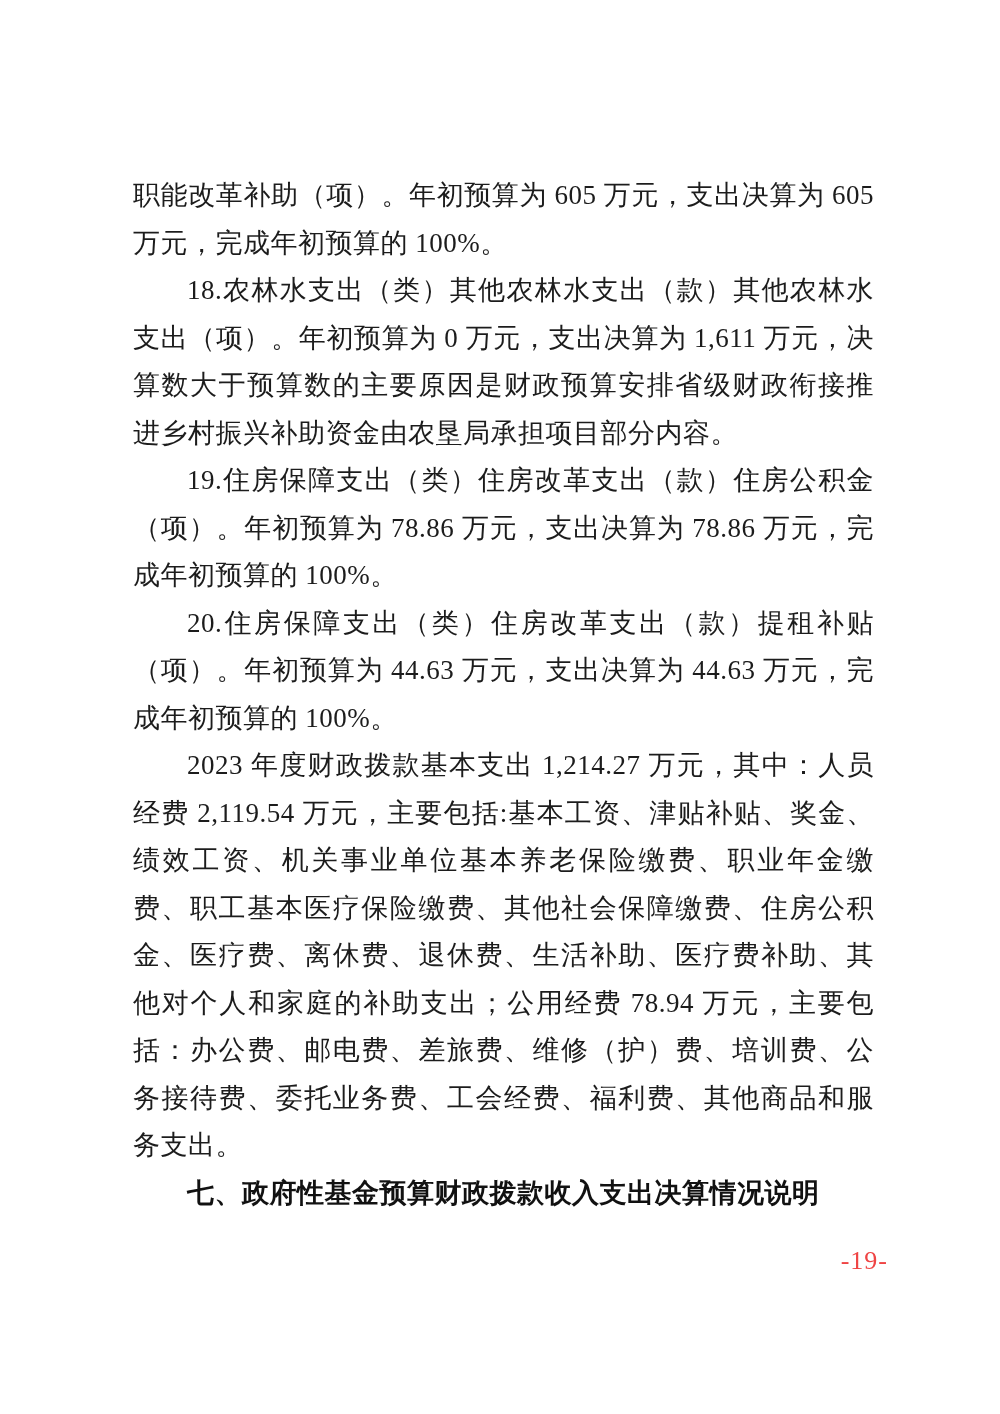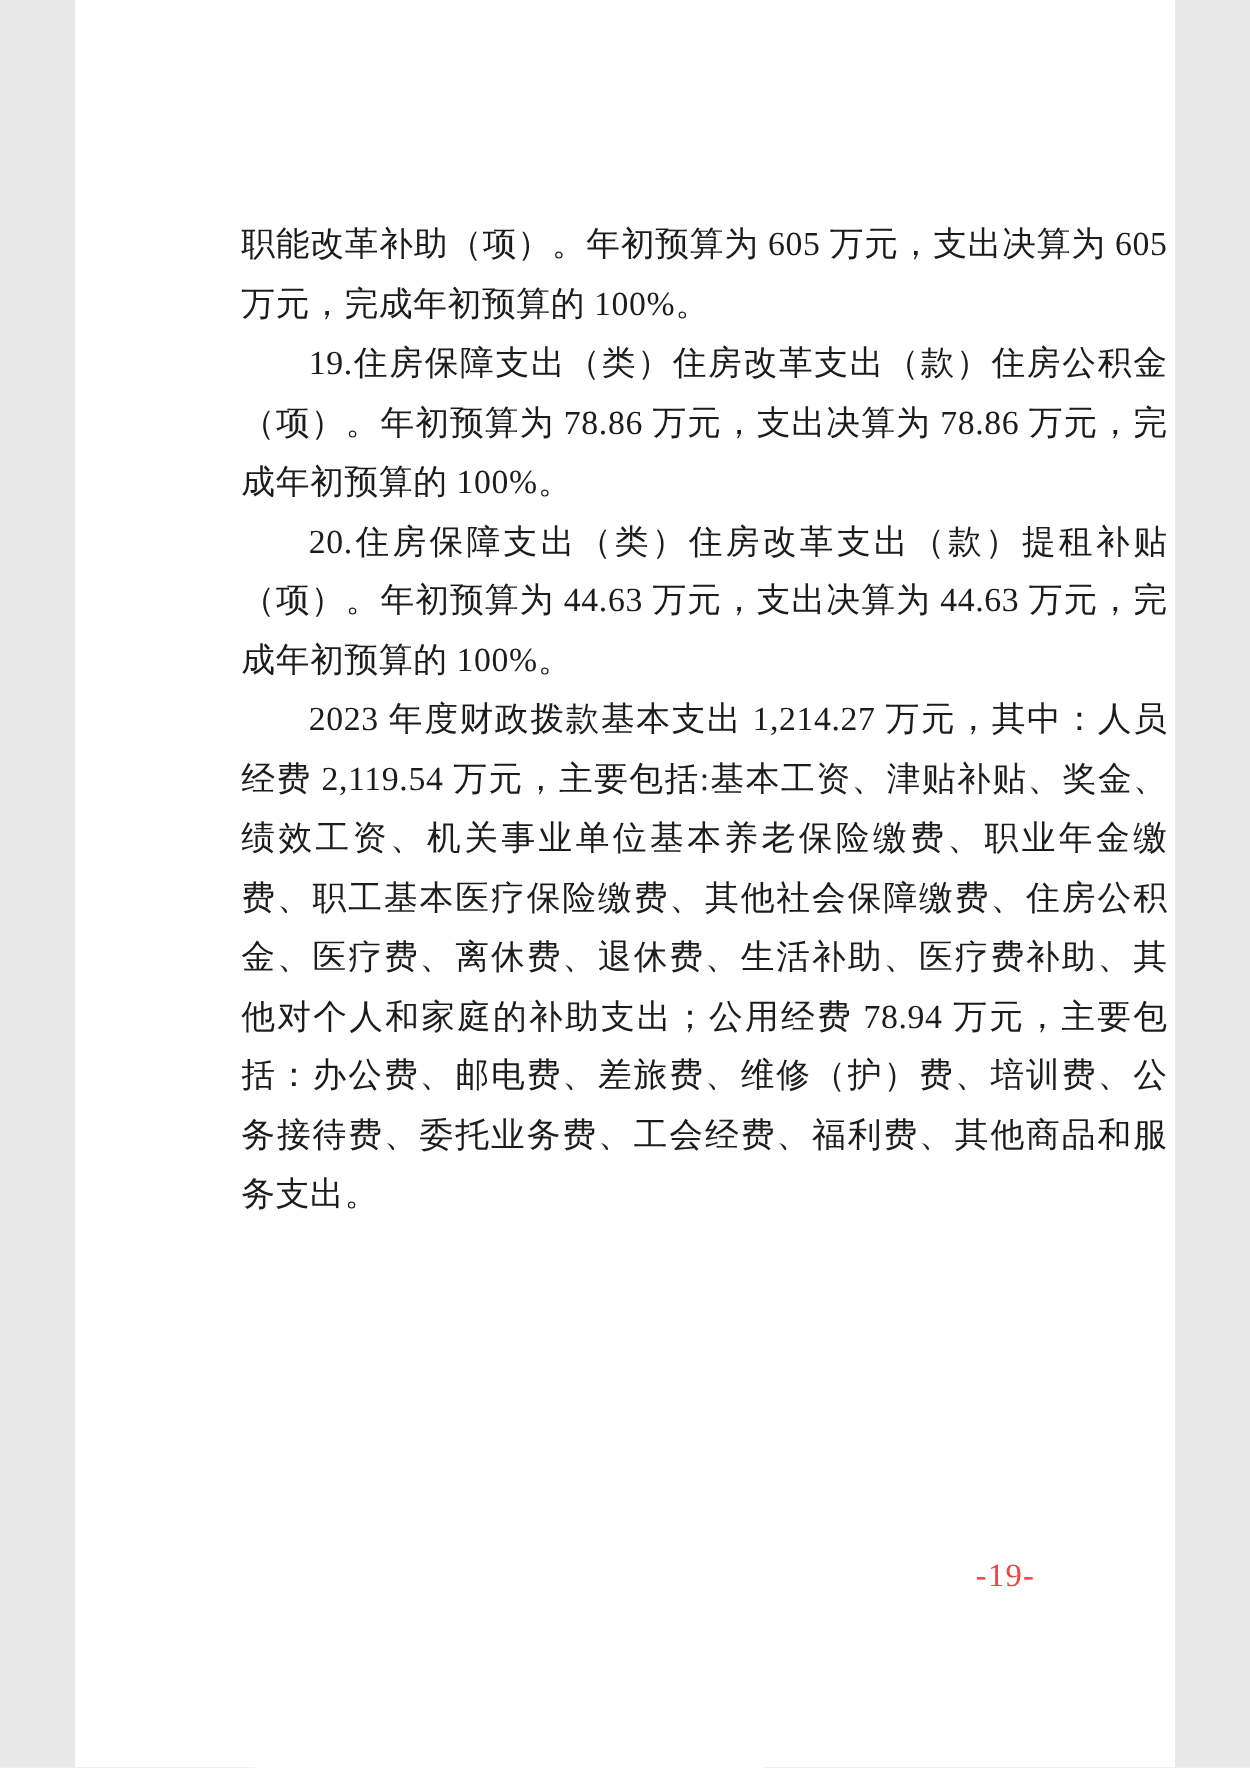--- a/index.html
+++ b/index.html
@@ -1,19 +1,19 @@
 <!DOCTYPE html>
 <html><head>
 <meta charset="utf-8">
 <style>
   * { box-sizing: border-box; }
   html, body { margin: 0; padding: 0; background: #e8e8e8; }
   .page {
     position: relative;
-    width: 880px;
+    width: 1000px;
     height: 1414px;
     margin: 0 auto;
     background: #ffffff;
     overflow: hidden;
   }
   .content {
     position: absolute;
     left: 133px;
     top: 172px;
     width: 741px;
@@ -53,25 +53,27 @@
   }
 </style>
 </head>
 <body>
 
 <div class="page">
   <div class="content">
 
     <p class="para no-indent">职能改革补助（项）。年初预算为 605 万元，支出决算为 605 万元，完成年初预算的 100%。</p>
 
+    <p class="para">18.农林水支出（类）其他农林水支出（款）其他农林水支出（项）。年初预算为 0 万元，支出决算为 1,611 万元，决算数大于预算数的主要原因是财政预算安排省级财政衔接推进乡村振兴补助资金由农垦局承担项目部分内容。</p>
 
     <p class="para">19.住房保障支出（类）住房改革支出（款）住房公积金（项）。年初预算为 78.86 万元，支出决算为 78.86 万元，完成年初预算的 100%。</p>
 
     <p class="para">20.住房保障支出（类）住房改革支出（款）提租补贴（项）。年初预算为 44.63 万元，支出决算为 44.63 万元，完成年初预算的 100%。</p>
 
 
     <p class="para">2023 年度财政拨款基本支出 1,214.27 万元，其中：人员经费 2,119.54 万元，主要包括:基本工资、津贴补贴、奖金、绩效工资、机关事业单位基本养老保险缴费、职业年金缴费、职工基本医疗保险缴费、其他社会保障缴费、住房公积金、医疗费、离休费、退休费、生活补助、医疗费补助、其他对个人和家庭的补助支出；公用经费 78.94 万元，主要包括：办公费、邮电费、差旅费、维修（护）费、培训费、公务接待费、委托业务费、工会经费、福利费、其他商品和服务支出。</p>
 
+    <h2 class="heading">七、政府性基金预算财政拨款收入支出决算情况说明</h2>
 
   </div>
 
   <div class="page-number">-19-</div>
 </div>
 
 </body></html>

